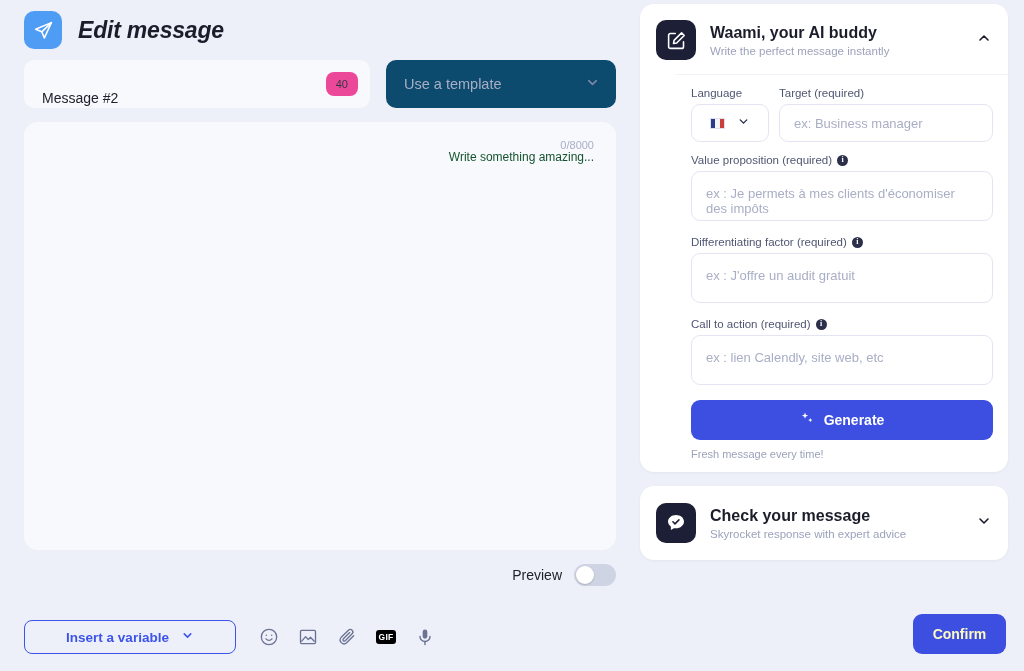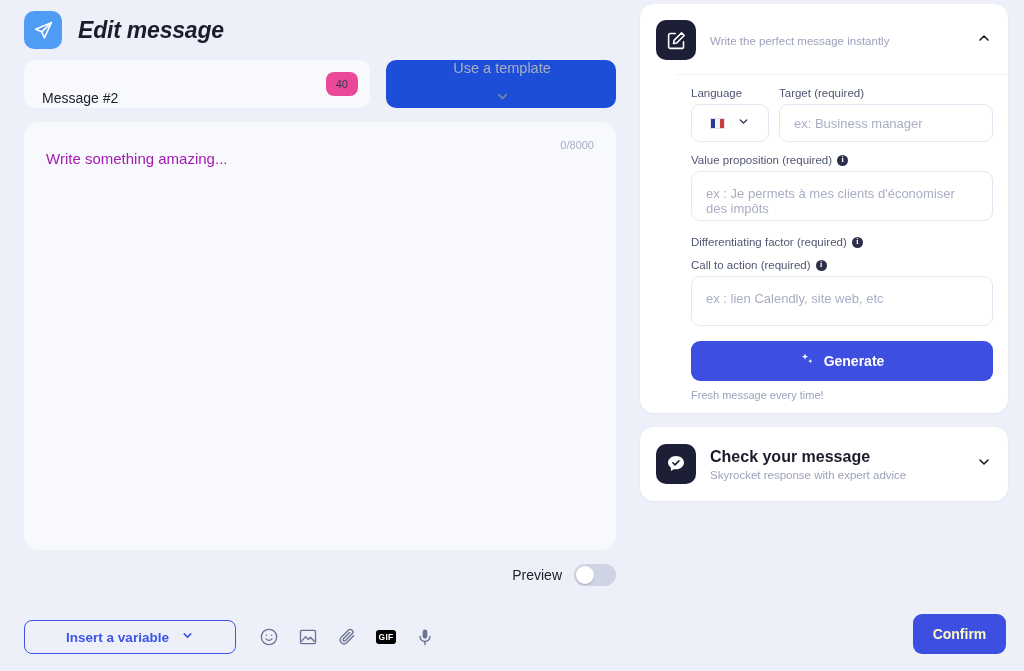--- a/index.html
+++ b/index.html
@@ -69,45 +69,45 @@
     border-radius: 8px;
     font-size: 11px;
     color: #33374a;
     padding: 6px 10px;
     min-width: 30px;
     text-align: center;
   }
   .template-select {
     width: 230px;
     height: 48px;
-    background: #1d4ed8;
+    background: #0c4a6e;
     border-radius: 10px;
     display: flex;
     align-items: center;
     justify-content: space-between;
     padding: 0 16px 0 18px;
     cursor: pointer;
-    flex-direction: column;
   }
   .template-select .ph {
     font-size: 14.5px;
     color: #a9aec5;
   }
 
   .compose {
     margin: 14px 24px 0 24px;
     height: 428px;
     background: #f8f9fd;
     border-radius: 14px;
     position: relative;
     padding: 28px 22px;
+    text-align: right;
   }
   .compose-ph {
-    font-size: 15px;
-    color: #a21caf;
+    font-size: 12px;
+    color: #14532d;
   }
   .compose-count {
     position: absolute;
     top: 17px; right: 22px;
     font-size: 11px;
     color: #a9aec5;
   }
 
   .preview-row {
     display: flex;
@@ -438,20 +438,21 @@
 
     <div class="card card-ai">
       <div class="card-head">
         <div class="card-icon">
           <svg width="21" height="21" viewBox="0 0 24 24" fill="none" stroke="#ffffff" stroke-width="1.8" stroke-linecap="round" stroke-linejoin="round">
             <path d="M20 13.5V19a2 2 0 01-2 2H5a2 2 0 01-2-2V6a2 2 0 012-2h5.6"></path>
             <path d="M17.8 3.3l3 3-8.6 8.6-3.6.6.6-3.6 8.6-8.6z"></path>
           </svg>
         </div>
         <div class="card-head-text">
+          <div class="card-title">Waami, your AI buddy</div>
           <div class="card-sub">Write the perfect message instantly</div>
         </div>
         <span>
           <svg width="16" height="16" viewBox="0 0 24 24" fill="none" stroke="#1b1d2a" stroke-width="2.4" stroke-linecap="round" stroke-linejoin="round">
               <path d="M6 15l6-6 6 6"></path>
             </svg>
         </span>
       </div>
 
       <div class="card-body">
@@ -480,20 +481,21 @@
             <span class="info-dot">i</span>
           </div>
           <textarea class="txt-area" placeholder="ex : Je permets à mes clients d'économiser des impôts" style=""></textarea>
         </div>
 
         <div class="fgroup">
           <div class="field-label">
             <span>Differentiating factor (required)</span>
             <span class="info-dot">i</span>
           </div>
+          <textarea class="txt-area" placeholder="ex : J'offre un audit gratuit" style=""></textarea>
         </div>
 
         <div class="fgroup">
           <div class="field-label">
             <span>Call to action (required)</span>
             <span class="info-dot">i</span>
           </div>
           <textarea class="txt-area" placeholder="ex : lien Calendly, site web, etc" style=""></textarea>
         </div>
 

